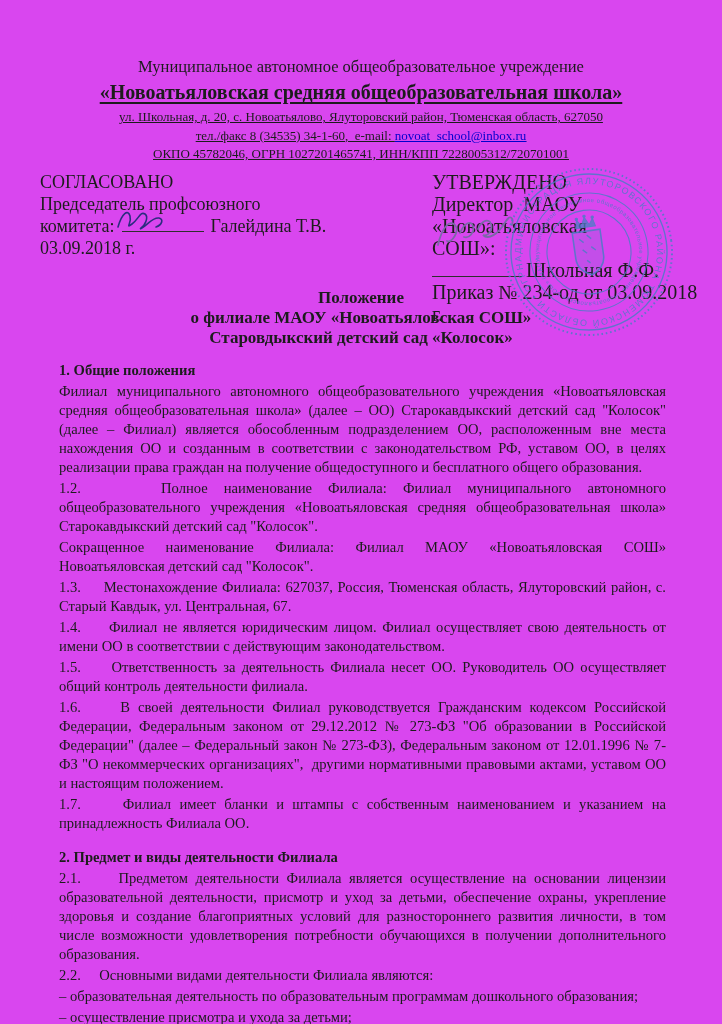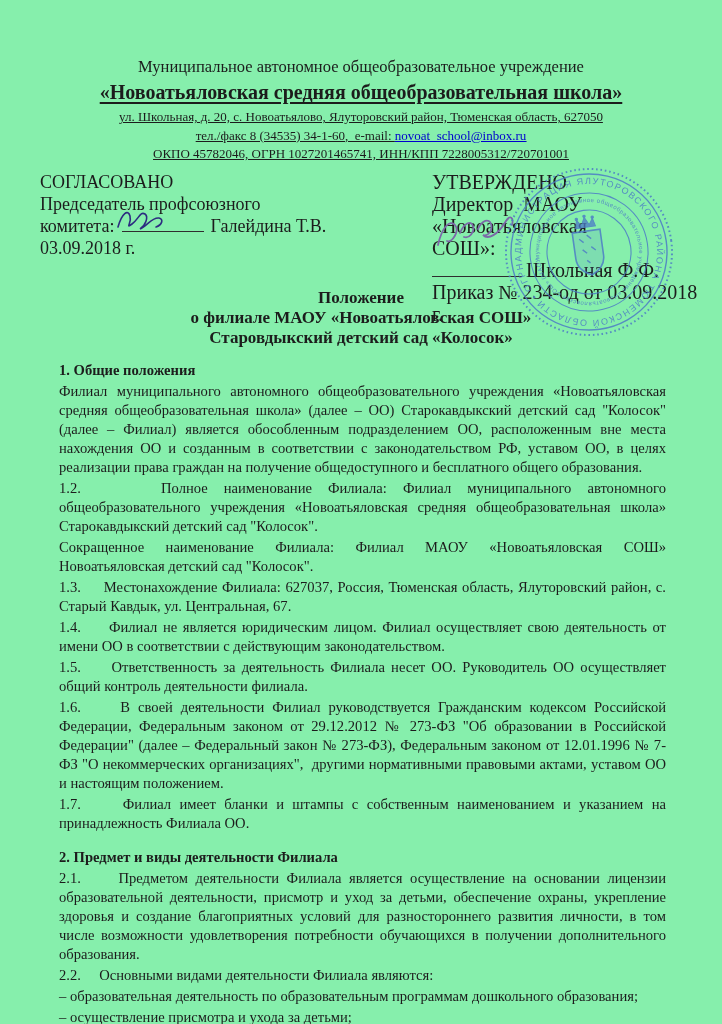--- a/index.html
+++ b/index.html
@@ -1,17 +1,17 @@
 <!DOCTYPE html>
 <html lang="ru"><head>
 <meta charset="utf-8">
 <style>
   html,body{margin:0;padding:0;background:#ffffff;}
   .page{
-    position:relative;width:722px;height:1024px;background:#86efac;
+    position:relative;width:722px;height:1024px;background:#d946ef;
     font-family:"Liberation Serif","DejaVu Serif",serif;color:#1c1c1c;
     overflow:hidden;
   }
   
   .letterhead{position:absolute;top:56px;left:0;width:722px;text-align:center;}
   .lh-type{font-size:16.5px;line-height:22px;}
   .lh-name{font-size:20px;font-weight:bold;text-decoration:underline;text-decoration-thickness:2px;text-underline-offset:3px;line-height:26px;margin-top:1px;}
   .lh-small{font-size:13px;line-height:18.5px;text-decoration:underline;}
   .lh-small.first{margin-top:3px;}
   a.email{color:#0000cd;text-decoration:underline;cursor:pointer;}

